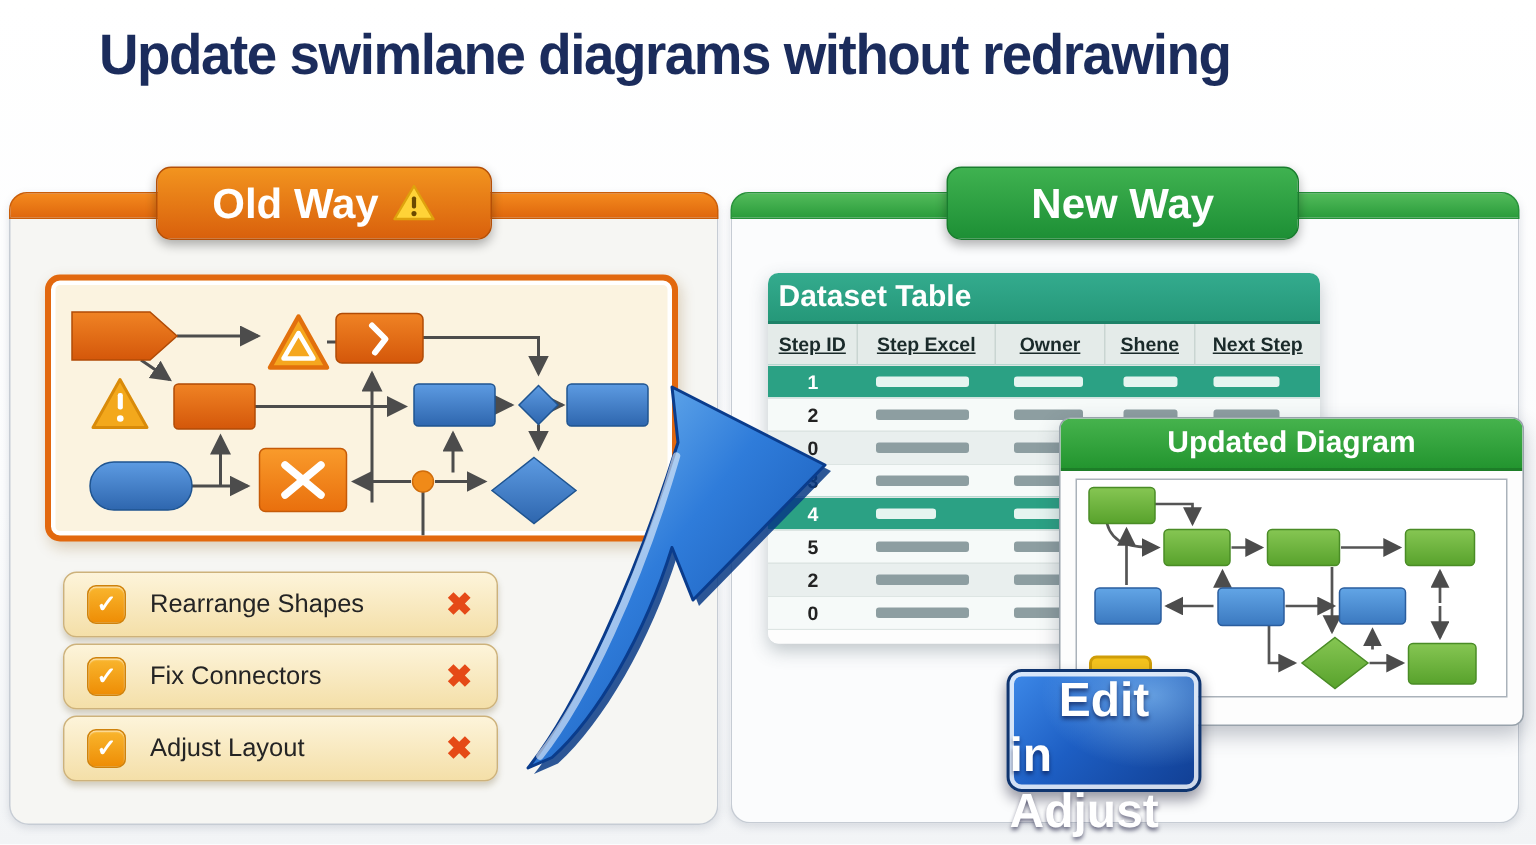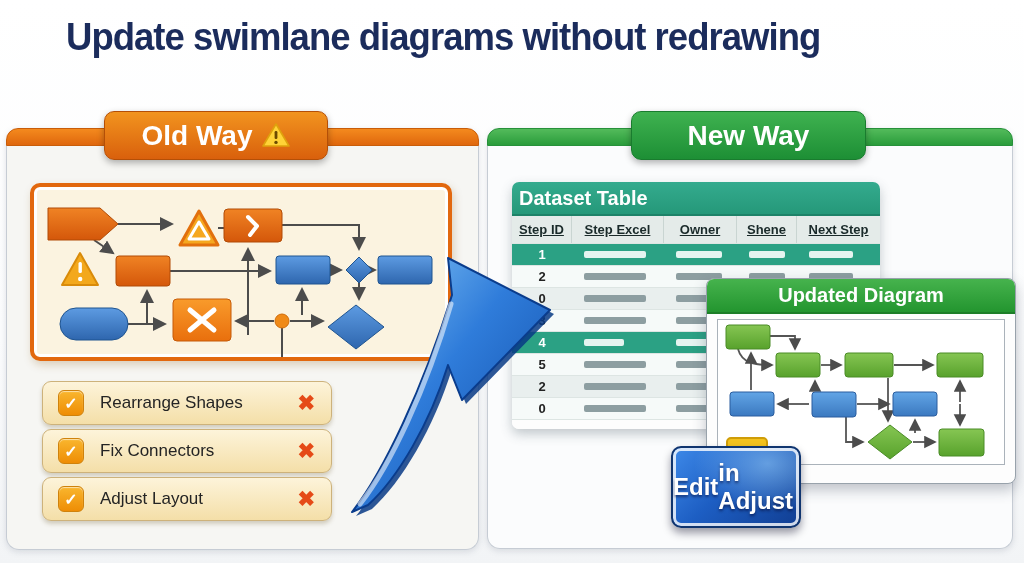--- a/index.html
+++ b/index.html
@@ -79,22 +79,22 @@
   #upd-chart{position:absolute;left:10px;right:10px;top:40px;bottom:18px;background:#fff;
              border:1px solid #aab2ba;}
   
   #excel-tab{position:absolute;left:726px;top:437px;width:38px;height:16px;z-index:9;
              background:#f3c21e;border:2px solid #cf9d08;border-radius:5px 5px 0 0;}
   #excel-btn{position:absolute;left:671px;top:446px;width:126px;height:78px;z-index:10;
              border-radius:10px;border:2px solid #10356f;cursor:pointer;
              background:radial-gradient(ellipse at 75% 20%,rgba(160,215,255,.55),rgba(0,0,0,0) 55%),
                         linear-gradient(135deg,#3e8ae9 0%,#1d5ec3 45%,#113e92 100%);
              box-shadow:inset 0 0 0 3px rgba(255,255,255,.8),0 5px 9px rgba(0,0,30,.4);
-             color:#fff;font-weight:bold;font-size:24px;line-height:1.15;
-             display:flex;flex-direction:row;align-items:center;justify-content:space-between;
+             color:#fff;font-weight:bold;font-size:32px;line-height:1.15;
+             display:flex;flex-direction:column;align-items:center;justify-content:space-between;
              text-shadow:0 2px 3px rgba(0,0,40,.55);}
   
   #big-arrow{position:absolute;left:338px;top:238px;z-index:7;}
 </style>
 </head>
 <body>
 
 <div id="stage">
 
   <div class="title">Update swimlane diagrams without redrawing</div>

